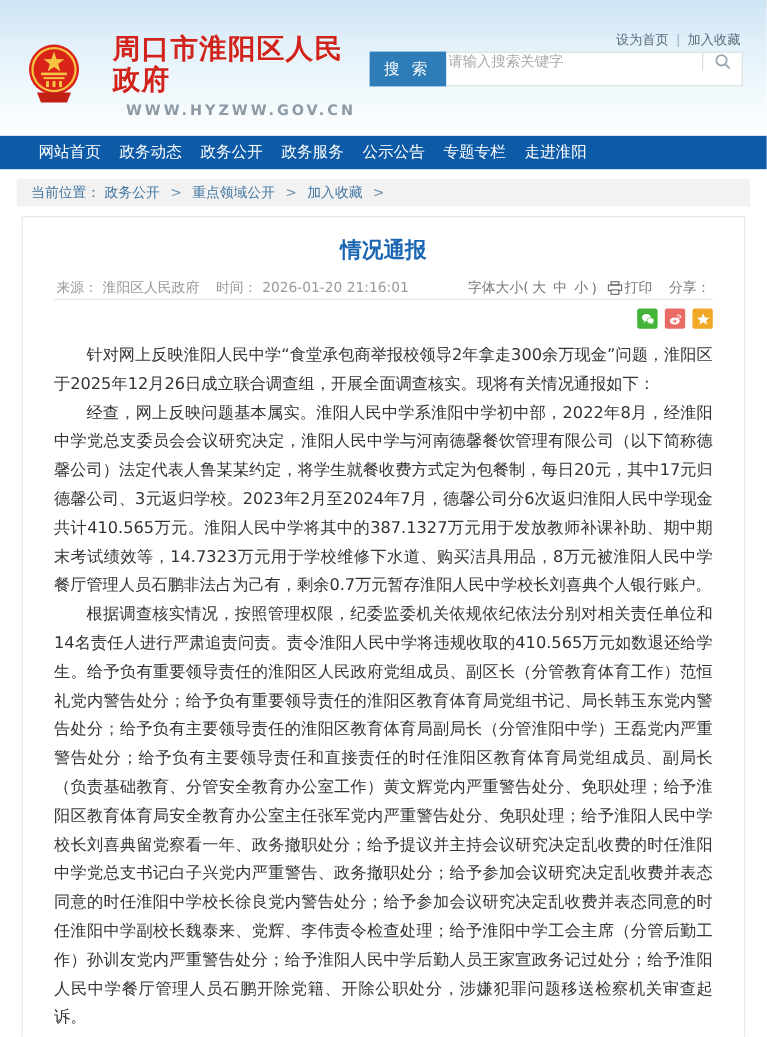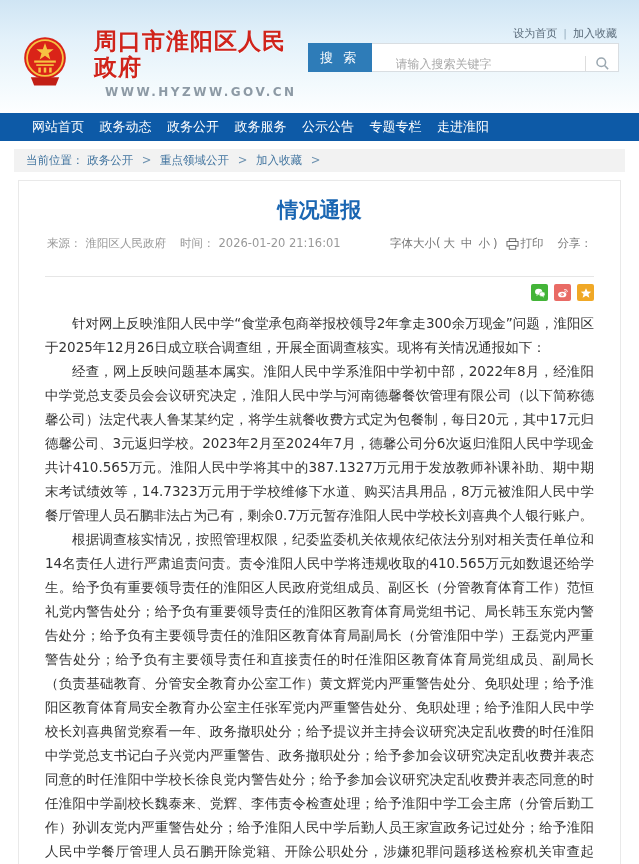--- a/index.html
+++ b/index.html
@@ -27,21 +27,21 @@
     text-shadow:0 1px 0 rgba(255,255,255,.6);
   }
   .site-url { color:#8d9aa5; font-size:12px; font-weight:bold; letter-spacing:2.5px; text-align:center; margin-top:4px; }
   .search { display:flex; align-items:center; margin-left:auto; margin-top:15px; width:340px; }
   .search-btn {
     width:64px; height:29px; background:#2e7cb8; color:#fff; border:none; font-size:13px;
     letter-spacing:3px; cursor:pointer; flex:none; font-family:inherit;
   }
   .search-field {
     flex:1; height:29px; background:#fff; border:1px solid #d9dee2; border-left:none;
-    display:flex; align-items:flex-end; padding:0 8px 0 24px;
+    display:flex; align-items:flex-start; padding:0 8px 0 2px;
   }
   .search-input {
     flex:1; border:none; outline:none; font-size:12px; color:#333; background:transparent; font-family:inherit;
   }
   .search-input::placeholder { color:#aaa; }
   .search-sep { width:1px; height:15px; background:#ddd; margin:0 9px 0 6px; }
   .search-icon { width:15px; height:15px; display:inline-block; cursor:pointer; }
   
   .nav {
     height:28px; background:#0d5aa7; display:flex; align-items:center;
@@ -54,25 +54,25 @@
     font-size:11.5px; color:#41749f; padding:0 12px;
   }
   .crumbbar a { color:#41749f; text-decoration:none; cursor:pointer; }
   .crumbbar .sep { margin:0 5px; color:#6f93b0; }
   
   .content-box {
     margin:8px 18px 0 18px; background:#fff; border:1px solid #e9e9e9;
     height:688px; padding:0 26px; overflow:hidden;
   }
   .article-title {
-    text-align:center; color:#1a66b2; font-size:21px; font-weight:bold; padding:15px 0 12px 0;
+    text-align:center; color:#1a66b2; font-size:18px; font-weight:bold; padding:15px 0 12px 0;
   }
   .meta-row {
     display:flex; justify-content:space-between; align-items:center;
-    font-size:11.5px; color:#999; padding:0 2px 25px 2px; border-bottom:1px solid #e6e6e6;
+    font-size:11.5px; color:#999; padding:0 2px 2px 2px; border-bottom:1px solid #e6e6e6;
   }
   .meta-left span { margin-right:4px; }
   .meta-left .gap { margin-right:14px; }
   .meta-right { color:#777; display:flex; align-items:center; }
   .meta-right .fs-size { margin:0 3px; cursor:pointer; color:#777; text-decoration:none; }
   .meta-right .print-wrap { display:flex; align-items:center; margin-left:8px; cursor:pointer; }
   .print-icon { width:13px; height:12px; display:inline-block; margin-right:2px; }
   .meta-right .share-label { margin-left:14px; }
   .share-row { display:flex; justify-content:flex-end; padding:7px 0 4px 0; }
   .share-ico {

